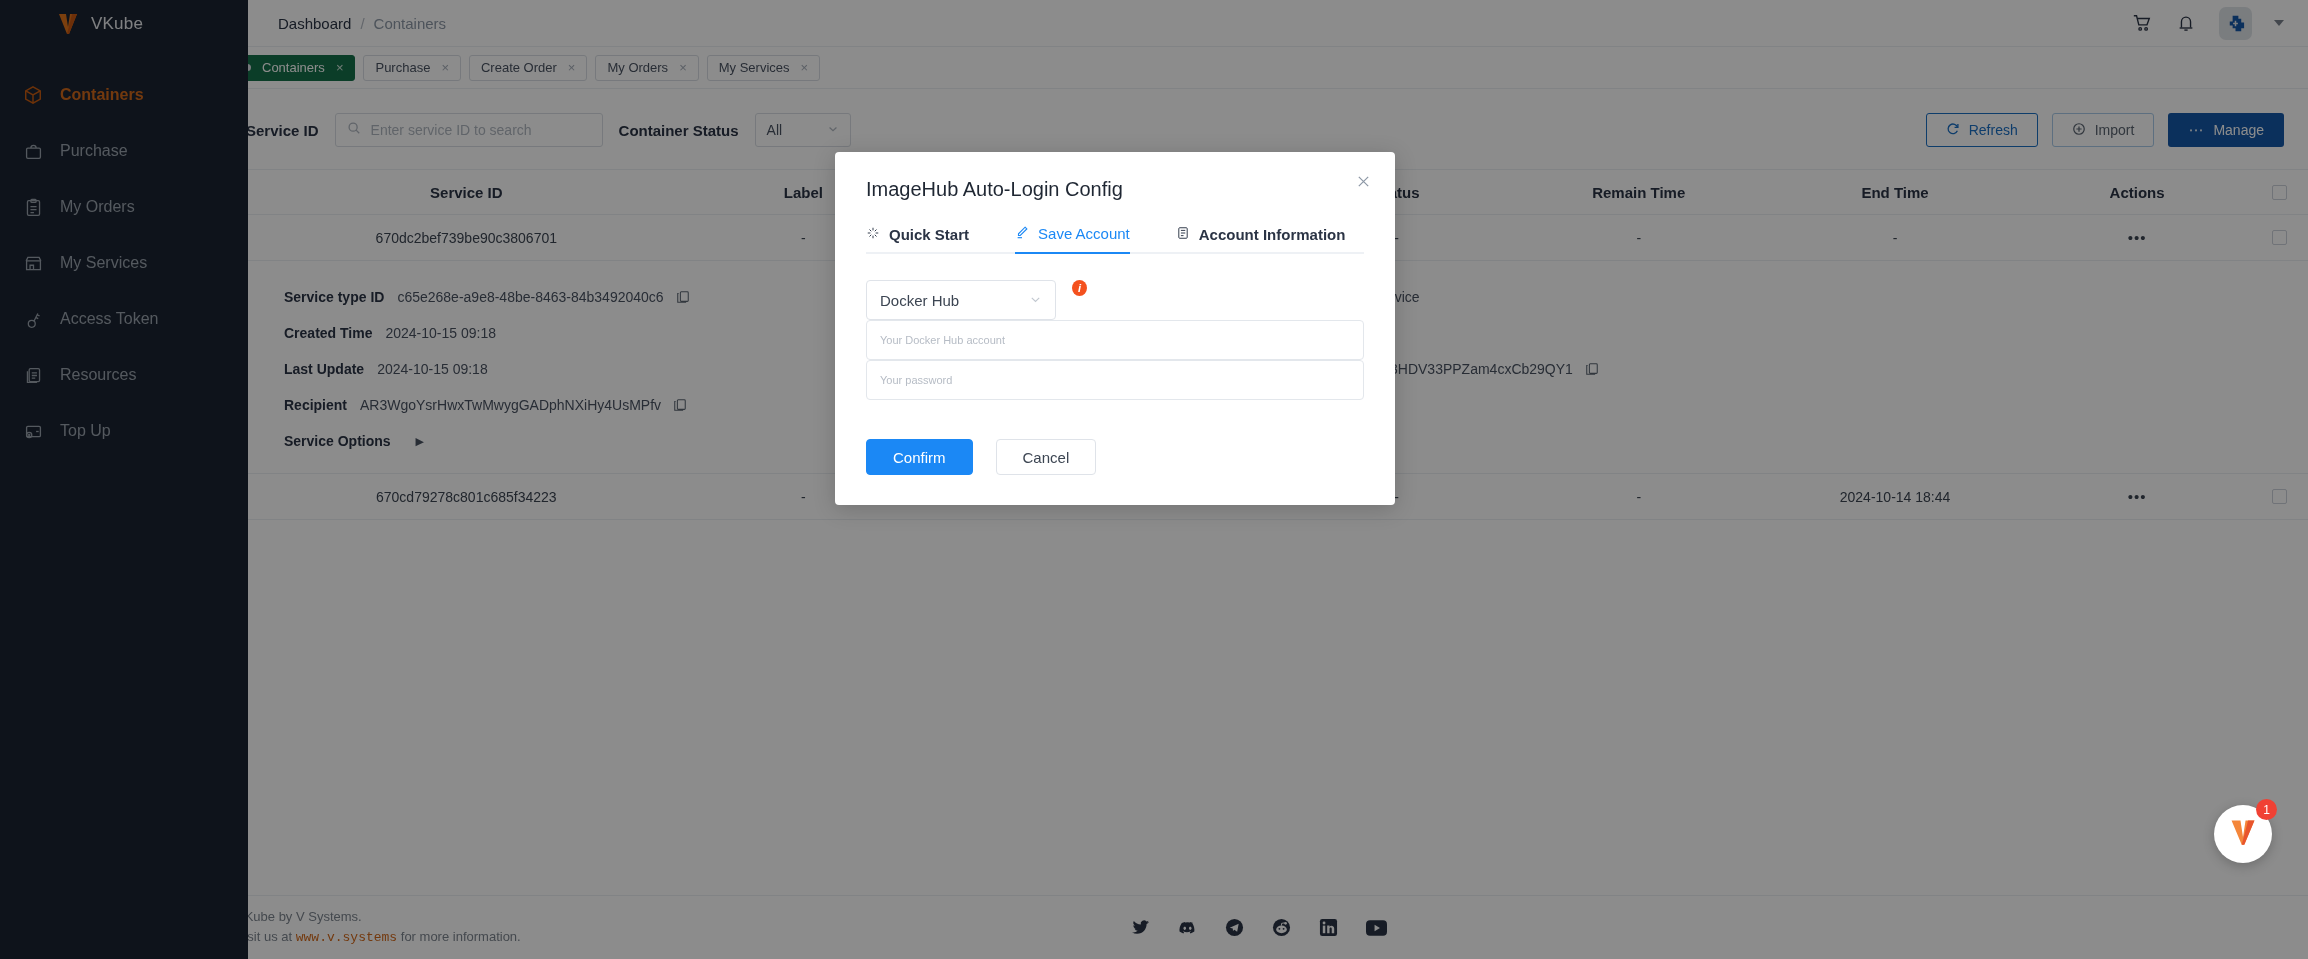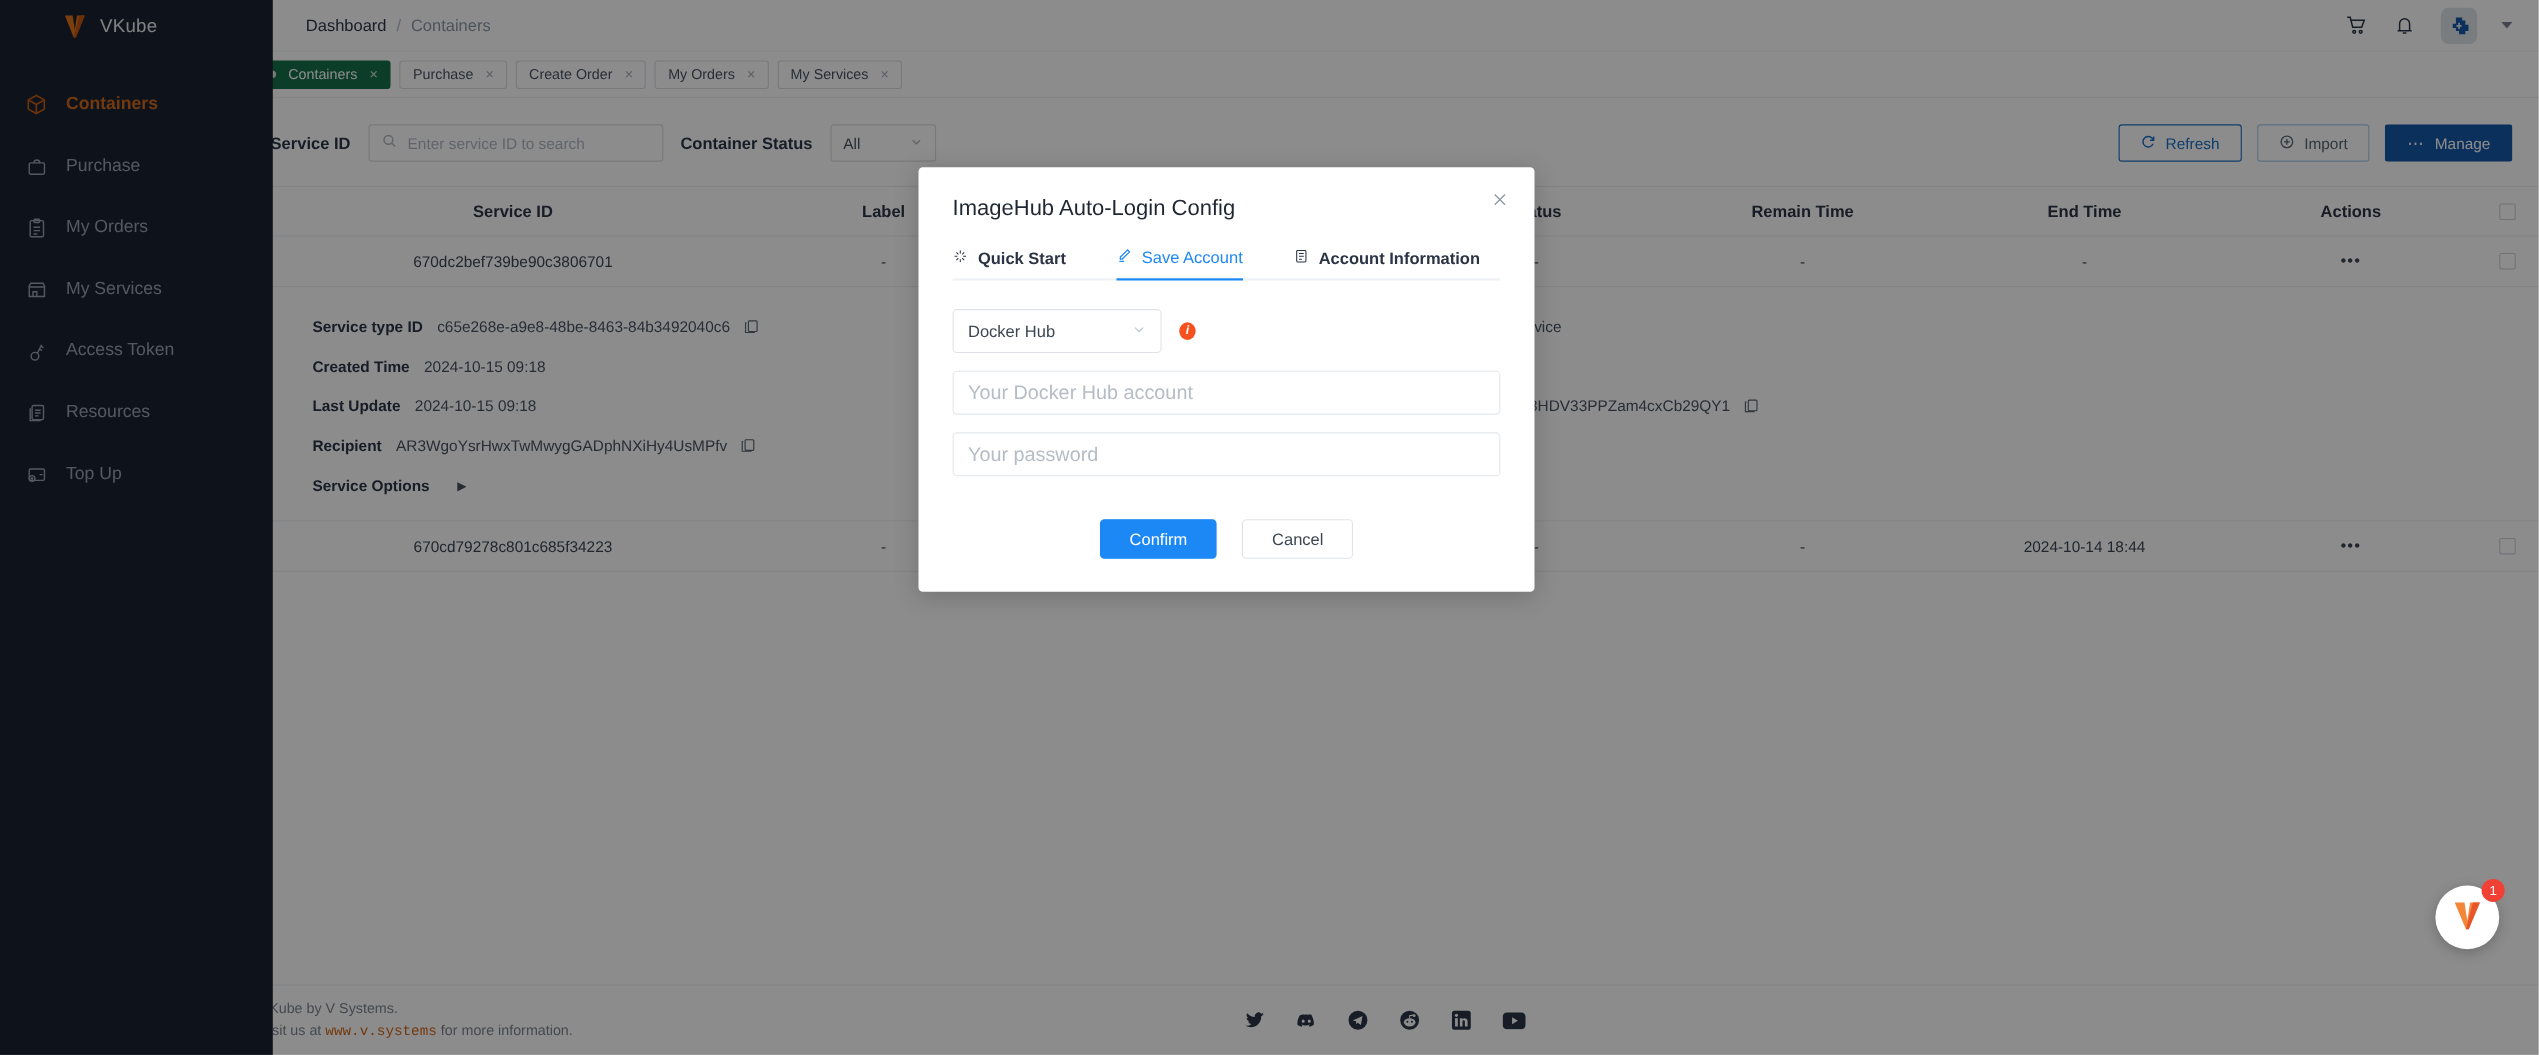--- a/index.html
+++ b/index.html
@@ -150,32 +150,32 @@
     display: flex; align-items: center; gap: 9px; padding-bottom: 10px;
     font-size: 15px; font-weight: bold; color: #2b3445; cursor: pointer;
     margin-bottom: -2px;
   }
   .mtab.sel { color: #1b88f5; border-bottom: 2px solid #1b88f5; font-weight: normal; }
   .m-select {
     margin-top: 26px; width: 190px; height: 40px; border: 1px solid #dfe3e9; border-radius: 4px;
     display: flex; align-items: center; justify-content: space-between; padding: 0 13px;
     font-size: 15px; color: #3c4552; cursor: pointer;
   }
-  .m-select-row { display: flex; align-items: center; gap: 16px; }
+  .m-select-row { display: flex; gap: 16px; }
   .info-badge {
     width: 15px; height: 16px; border-radius: 50%; background: #f4511e; color: #fff;
     font-size: 11px; font-weight: bold; display: flex; align-items: center; justify-content: center;
     margin-top: 26px; font-style: italic; cursor: pointer;
   }
   .m-input {
-    width: 100%; height: 40px; margin-top: 16px; border: 1px solid #e3e7ec; border-radius: 4px;
-    padding: 0 13px; font-size: 18px; font-family: inherit; color: #3c4552; outline: none;
+    width: 100%; height: 40px; margin-top: 0; border: 1px solid #e3e7ec; border-radius: 4px;
+    padding: 0 13px; font-size: 11px; font-family: inherit; color: #3c4552; outline: none;
   }
   .m-input::placeholder { color: #b6bcc5; }
-  .m-actions { display: flex; justify-content: center; gap: 23px; margin-top: 39px; }
+  .m-actions { display: flex; justify-content: flex-start; gap: 23px; margin-top: 39px; }
   .m-btn { height: 36px; padding: 0 26px; border-radius: 4px; font-size: 15px; cursor: pointer; display:flex; align-items:center; }
   .m-confirm { background: #1b88f5; color: #fff; border: 1px solid #1b88f5; }
   .m-cancel { background: #fff; color: #3c4552; border: 1px solid #dfe3e9; }
 
   
   .chat {
     position: absolute; right: 36px; bottom: 96px; width: 58px; height: 58px;
     border-radius: 50%; background: #fff; box-shadow: 0 3px 12px rgba(0,0,0,.22);
     display: flex; align-items: center; justify-content: center; z-index: 70; cursor: pointer;
   }

